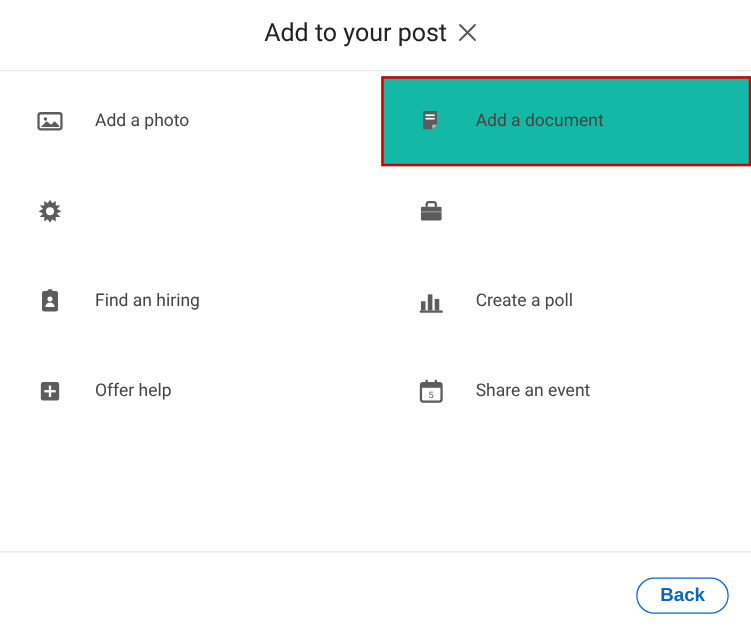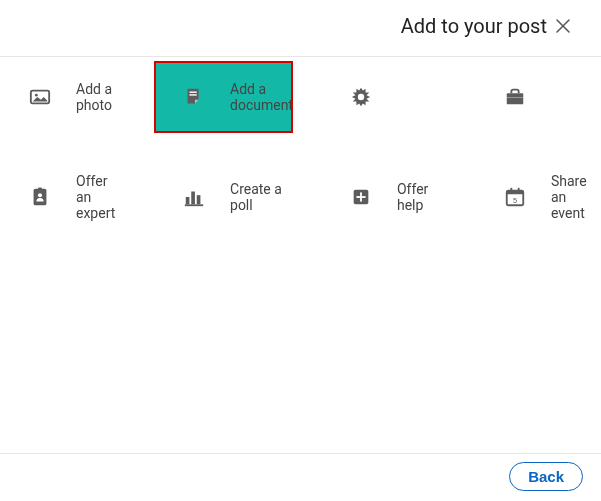--- a/index.html
+++ b/index.html
@@ -8,21 +8,21 @@
     width: 601px;
     height: 501px;
     font-family: -apple-system, BlinkMacSystemFont, "Segoe UI", Roboto, Helvetica, Arial, sans-serif;
     color: #333;
     background: #fff;
     position: relative;
   }
   .header {
     display: flex;
     align-items: center;
-    justify-content: flex-end;
+    justify-content: center;
     padding: 10px 22px 14px 22px;
   }
   .title {
     font-size: 20px;
     font-weight: 400;
     color: #222;
   }
   .close-btn {
     width: 32px;
     height: 32px;
@@ -31,25 +31,24 @@
     justify-content: center;
     cursor: pointer;
     color: #555;
   }
   .divider {
     height: 1px;
     background: #e6e6e6;
   }
   .grid {
     display: grid;
-    grid-template-columns: 1fr 1fr 1fr 1fr;
+    grid-template-columns: 1fr 1fr;
     column-gap: 8px;
     row-gap: 0;
     padding: 4px 0 12px 0;
-    gap: 28px;
   }
   .item {
     display: flex;
     align-items: center;
     height: 72px;
     padding: 0 0 0 28px;
     cursor: pointer;
     position: relative;
   }
   .item.highlight {
@@ -71,21 +70,21 @@
     color: #444;
   }
   .footer {
     position: absolute;
     bottom: 0;
     left: 0;
     right: 0;
     border-top: 1px solid #e6e6e6;
     display: flex;
     justify-content: flex-end;
-    padding: 8px 18px 10px 18px;
+    padding: 20px 18px 10px 18px;
     background: #fff;
   }
   .back-btn {
     border: 1px solid #0a66c2;
     color: #0a66c2;
     background: #fff;
     border-radius: 18px;
     padding: 5px 18px;
     font-size: 15px;
     font-weight: 600;
@@ -155,21 +154,21 @@
 
   <div class="item">
     <span class="icon">
       <svg width="22" height="22" viewBox="0 0 24 24" fill="currentColor">
           <path d="M7 3 H17 a2 2 0 0 1 2 2 V19 a2 2 0 0 1-2 2 H7 a2 2 0 0 1-2-2 V5 a2 2 0 0 1 2-2 Z"></path>
           <rect x="10" y="1.5" width="4" height="3" rx="1"></rect>
           <circle cx="12" cy="10" r="2.2" fill="#fff"></circle>
           <path d="M8 17 a4 4 0 0 1 8 0 Z" fill="#fff"></path>
         </svg>
     </span>
-    <span class="label">Offer an expert</span>
+    <span class="label">Find an hiring</span>
   </div>
 
   <div class="item">
     <span class="icon">
       <svg width="22" height="22" viewBox="0 0 24 24" fill="currentColor">
           <rect x="3" y="12" width="4" height="8"></rect>
           <rect x="9" y="6" width="4" height="14"></rect>
           <rect x="15" y="10" width="4" height="10"></rect>
           <rect x="2" y="20" width="20" height="2"></rect>
         </svg>

